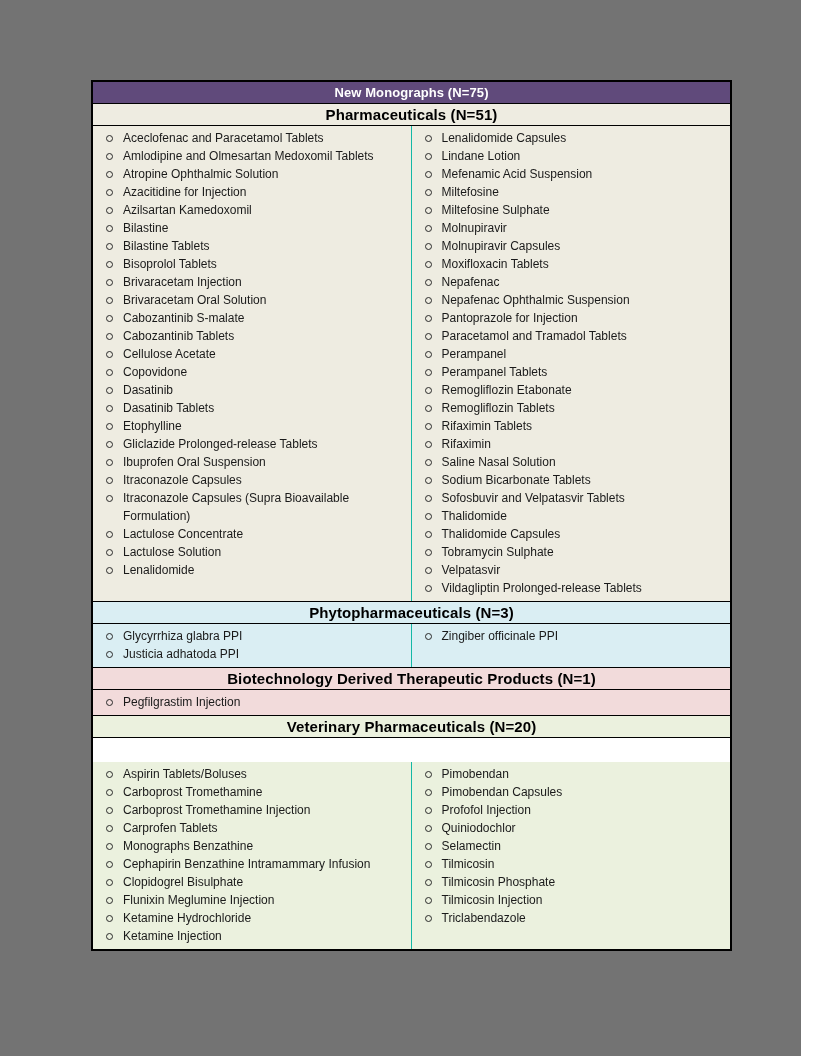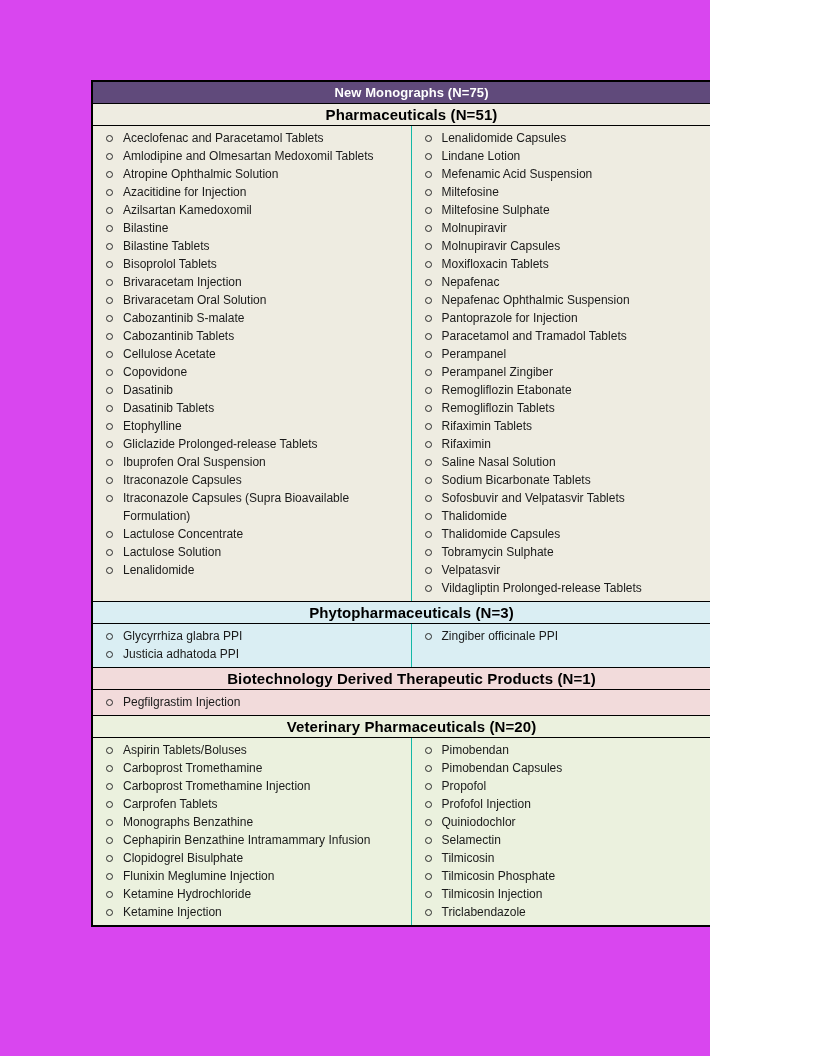--- a/index.html
+++ b/index.html
@@ -6,23 +6,23 @@
     margin: 0;
     padding: 0;
     background: #ffffff;
     width: 816px;
     height: 1056px;
     font-family: "Liberation Sans", sans-serif;
     -webkit-font-smoothing: antialiased;
   }
   .page {
     position: relative;
-    width: 710px;
+    width: 801px;
     height: 1056px;
-    background: #d946ef;
+    background: #737373;
     overflow: hidden;
   }
   .monograph-table {
     position: absolute;
     left: 91px;
     top: 80px;
     width: 641px;
     border: 2px solid #000000;
     box-sizing: border-box;
     background: #ffffff;
@@ -46,20 +46,21 @@
     border-bottom: 1px solid #000000;
     letter-spacing: 0.1px;
   }
   .section-body {
     display: flex;
     align-items: stretch;
     border-bottom: 1px solid #000000;
   }
   .section-body.last {
     border-bottom: none;
+    margin-top: 24px;
   }
   .col {
     width: 50%;
     box-sizing: border-box;
     padding: 3px 0 4px 0;
   }
   .col.divider {
     border-right: 1px solid #14b8a6;
   }
   .col.full {
@@ -241,21 +242,21 @@
             <div class="item">
               <span class="bullet"></span>
               <span class="item-text">Paracetamol and Tramadol Tablets</span>
             </div>
             <div class="item">
               <span class="bullet"></span>
               <span class="item-text">Perampanel</span>
             </div>
             <div class="item">
               <span class="bullet"></span>
-              <span class="item-text">Perampanel Zingiber</span>
+              <span class="item-text">Perampanel Tablets</span>
             </div>
             <div class="item">
               <span class="bullet"></span>
               <span class="item-text">Remogliflozin Etabonate</span>
             </div>
             <div class="item">
               <span class="bullet"></span>
               <span class="item-text">Remogliflozin Tablets</span>
             </div>
             <div class="item">
@@ -373,24 +374,20 @@
             </div>
           </div>
           <div class="col">
             <div class="item">
               <span class="bullet"></span>
               <span class="item-text">Pimobendan</span>
             </div>
             <div class="item">
               <span class="bullet"></span>
               <span class="item-text">Pimobendan Capsules</span>
-            </div>
-            <div class="item">
-              <span class="bullet"></span>
-              <span class="item-text">Propofol</span>
             </div>
             <div class="item">
               <span class="bullet"></span>
               <span class="item-text">Profofol Injection</span>
             </div>
             <div class="item">
               <span class="bullet"></span>
               <span class="item-text">Quiniodochlor</span>
             </div>
             <div class="item">

